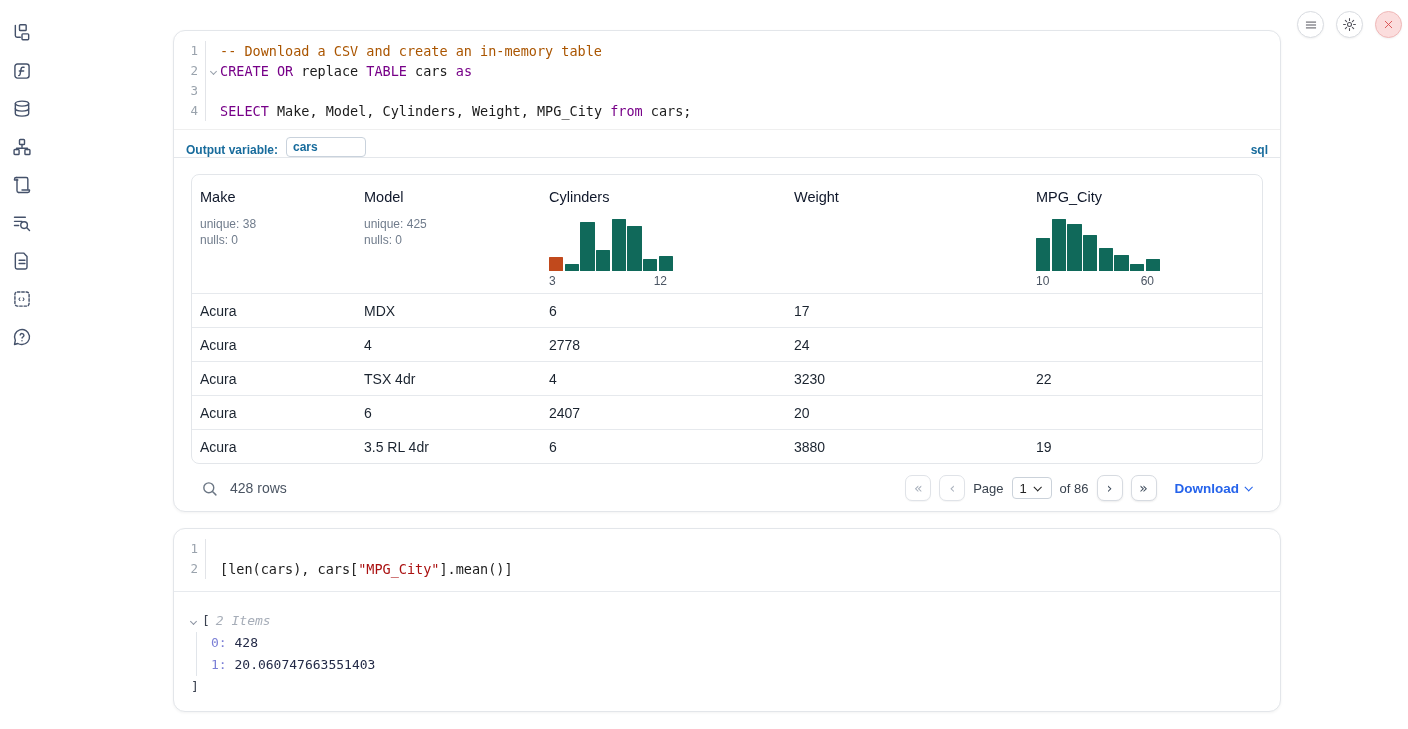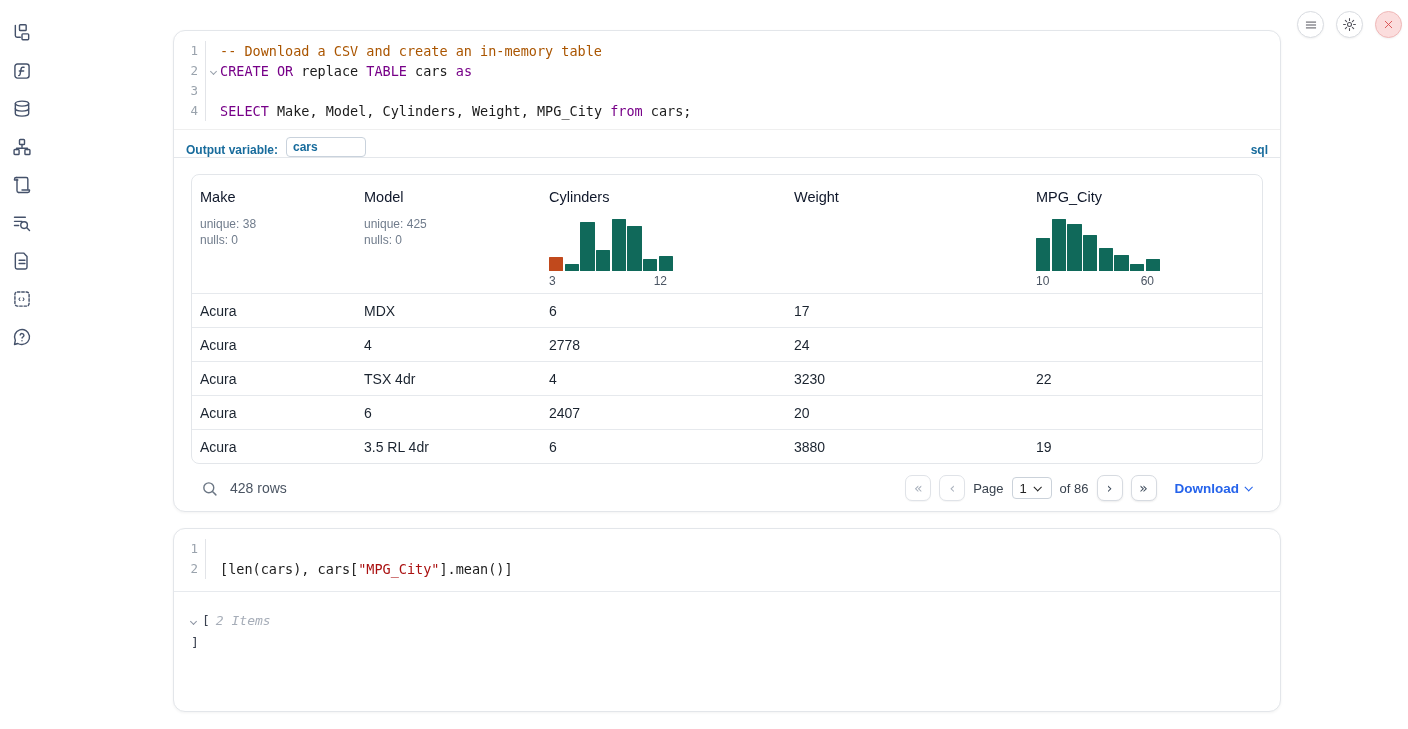--- a/index.html
+++ b/index.html
@@ -320,15 +320,19 @@
         <div class="gutter">2</div>
         <div class="code-text"><span class="tok-plain">[len(cars), cars[</span><span class="tok-string">"MPG_City"</span><span class="tok-plain">].mean()]</span></div>
       </div>
     </div>
   <div class="tree" id="tree">
     <div class="tree-head">
       <span class="tree-chev"></span>
       <span>[</span>
       <span class="tree-count">2 Items</span>
     </div>
+    <div class="tree-entries" id="tree-entries">
+        <div><span class="tree-key">0: </span><span class="tree-val">428</span></div>
+        <div><span class="tree-key">1: </span><span class="tree-val">20.060747663551403</span></div>
+      </div>
     <div>]</div>
   </div>
 </div>
 
 </body></html>

